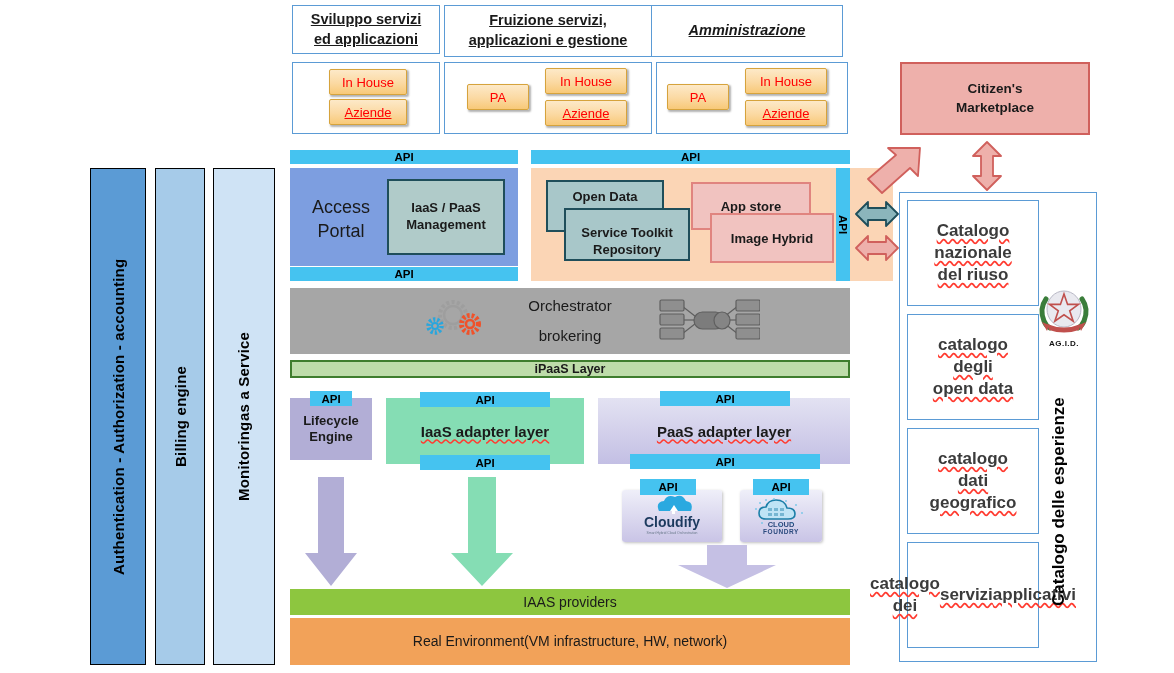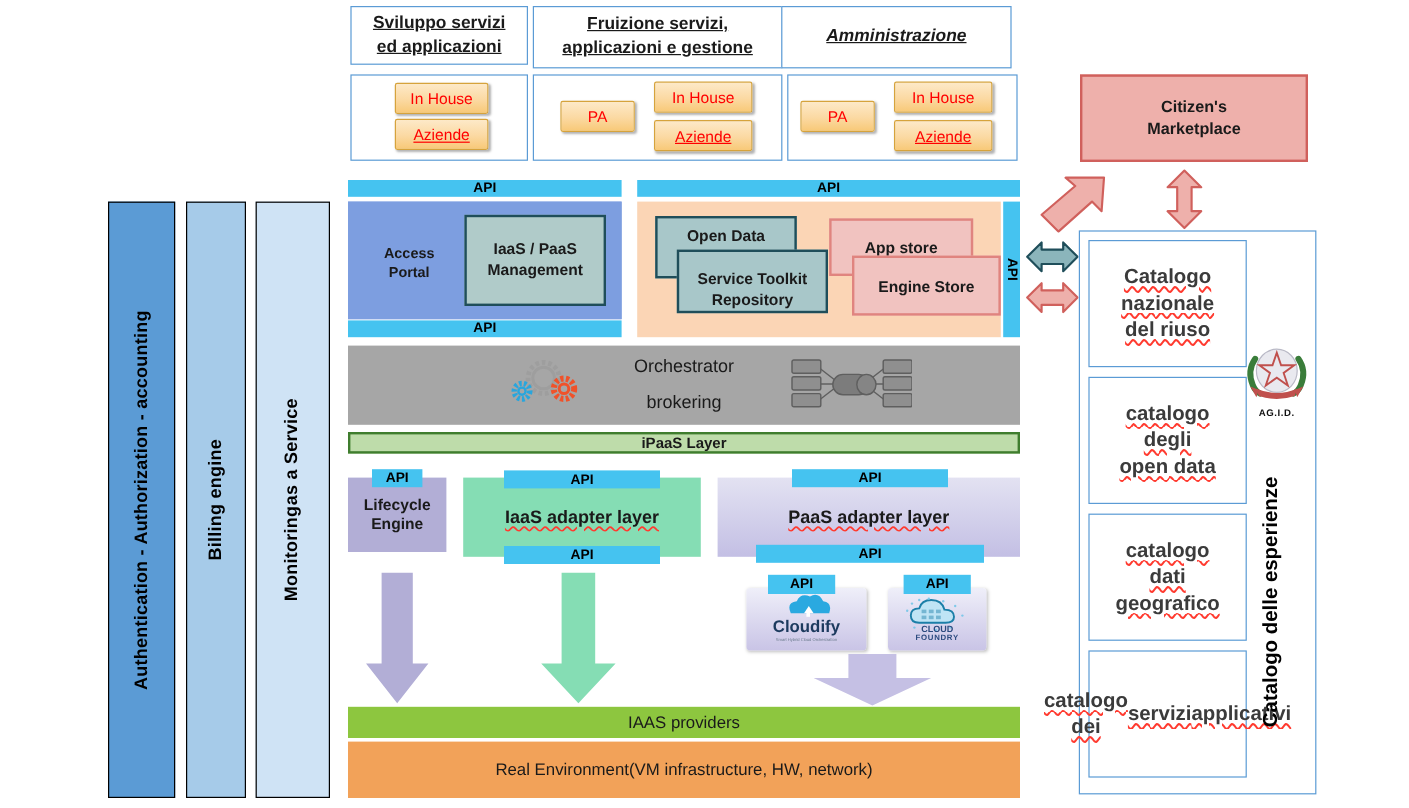--- a/index.html
+++ b/index.html
@@ -114,46 +114,46 @@
             flex-direction:row;line-height:1.35;">
   <span>Monitoring</span>
   <span>as a Service</span>
 </div>
 
 <div class="abs api ctr" style="left:290px;top:150px;width:228px;height:14px;">
   <span>API</span>
 </div>
 <div class="abs accessportal" style="left:290px;top:168px;width:228px;height:98px;">
   <div class="abs ctr" style="left:10px;top:25px;width:80px;height:50px;flex-direction:column;
-              font-weight:bold;font-size:12px;line-height:1.35;">
+              font-weight:normal;font-size:18px;line-height:1.35;">
     <span>Access</span>
     <span>Portal</span>
   </div>
   <div class="abs iaaspaas ctr" style="left:96px;top:10px;width:118px;height:76px;flex-direction:column;">
     <span>IaaS / PaaS</span>
     <span>Management</span>
   </div>
 </div>
 <div class="abs api ctr" style="left:290px;top:267px;width:228px;height:14px;">
   <span>API</span>
 </div>
 
 <div class="abs api ctr" style="left:531px;top:150px;width:319px;height:14px;">
   <span>API</span>
 </div>
-<div class="abs orange" style="left:531px;top:168px;width:303px;height:113px;padding-left:30px;">
+<div class="abs orange" style="left:531px;top:168px;width:362px;height:113px;padding-left:30px;">
   <div class="abs pinkbox ctr" style="left:160px;top:14px;width:120px;height:48px;">
     <span>App store</span>
   </div>
   <div class="abs tealbox ctr" style="left:15px;top:12px;width:118px;height:52px;flex-direction:column;">
     <span>Open Data</span>
     <span>Service</span>
   </div>
   <div class="abs pinkbox ctr" style="left:179px;top:45px;width:124px;height:50px;">
-    <span>Engine Store</span>
+    <span>Image Hybrid</span>
   </div>
   <div class="abs tealbox ctr" style="left:33px;top:40px;width:126px;height:53px;flex-direction:column;justify-content:flex-end;">
     <span>Service Toolkit</span>
     <span>Repository</span>
   </div>
 </div>
 
 <div class="abs api" style="left:836px;top:168px;width:14px;height:113px;">
   <div class="ctr" style="width:113px;height:14px;transform:rotate(90deg);
        transform-origin:0 0;position:absolute;left:14px;top:0;">

